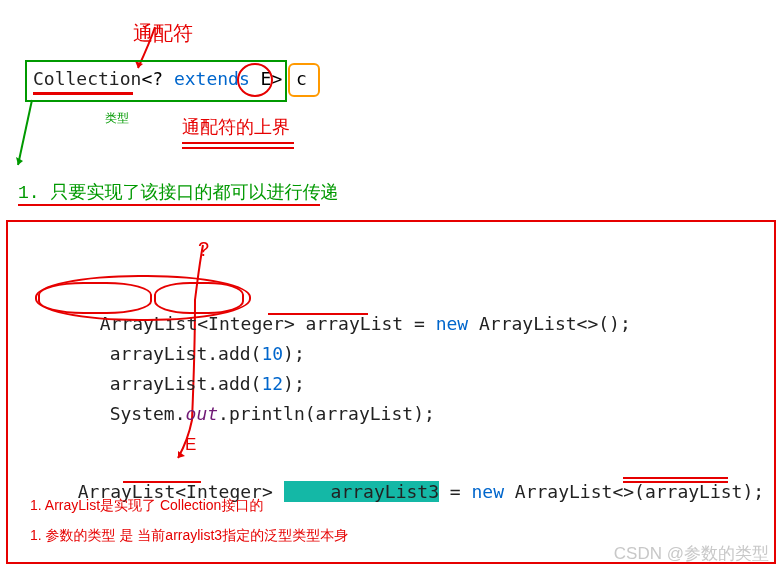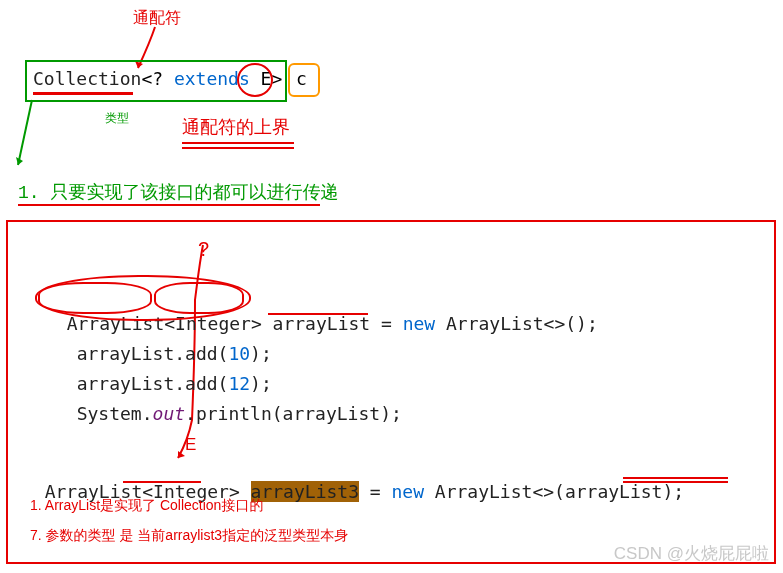--- a/index.html
+++ b/index.html
@@ -7,24 +7,24 @@
       padding: 0;
       font-family: 'Consolas', 'Monaco', monospace;
       background: #fff;
       width: 783px;
       height: 573px;
       overflow: hidden;
       position: relative;
     }
     .top-annotation {
       position: absolute;
-      top: 8px;
+      top: 20px;
       left: 133px;
       color: #e60000;
-      font-size: 16px;
+      font-size: 20px;
       font-family: 'Microsoft YaHei', sans-serif;
     }
     .green-box {
       position: absolute;
       top: 60px;
       left: 25px;
       width: 258px;
       height: 38px;
       border: 2px solid #009900;
       padding: 0;
@@ -104,25 +104,26 @@
       width: 766px;
       height: 340px;
       border: 2px solid #e60000;
     }
     .code-block {
       position: absolute;
       font-family: 'Consolas', monospace;
       font-size: 18px;
       color: #222;
       white-space: pre;
+      margin-left: 33px;
     }
     .kw { color: #0066cc; }
     .num { color: #0066cc; }
     .field { font-style: italic; color: #701a75; }
-    .hl { background: #a16207; }
+    .hl { background: #14b8a6; padding-left: 47px; }
     .scribble-circle {
       position: absolute;
       border: 2px solid #e60000;
       border-radius: 50%;
     }
     .red-line {
       position: absolute;
       background: #e60000;
       height: 2px;
     }
@@ -203,15 +204,15 @@
 <div class="scribble-circle" style="top:282px;left:38px;width:110px;height:28px;border-radius:40%"></div>
 <div class="scribble-circle" style="top:282px;left:154px;width:86px;height:28px;border-radius:40%"></div>
 <div class="scribble-circle" style="top:275px;left:35px;width:212px;height:42px;border-radius:48%"></div>
 
 <div class="red-line" style="top:313px;left:268px;width:100px"></div>
 <div class="red-line" style="top:481px;left:123px;width:78px"></div>
 <div class="red-line" style="top:481px;left:623px;width:105px"></div>
 <div class="red-line" style="top:477px;left:623px;width:105px"></div>
 
 <div class="note-text" style="top:497px;left:30px">1. ArrayList是实现了 Collection接口的</div>
-<div class="note-text" style="top:527px;left:30px">7. 参数的类型 是 当前arraylist3指定的泛型类型本身</div>
-
-<div class="watermark">CSDN @火烧屁屁啦</div>
+<div class="note-text" style="top:527px;left:30px">1. 参数的类型 是 当前arraylist3指定的泛型类型本身</div>
+
+<div class="watermark">CSDN @参数的类型</div>
 
 </body></html>

